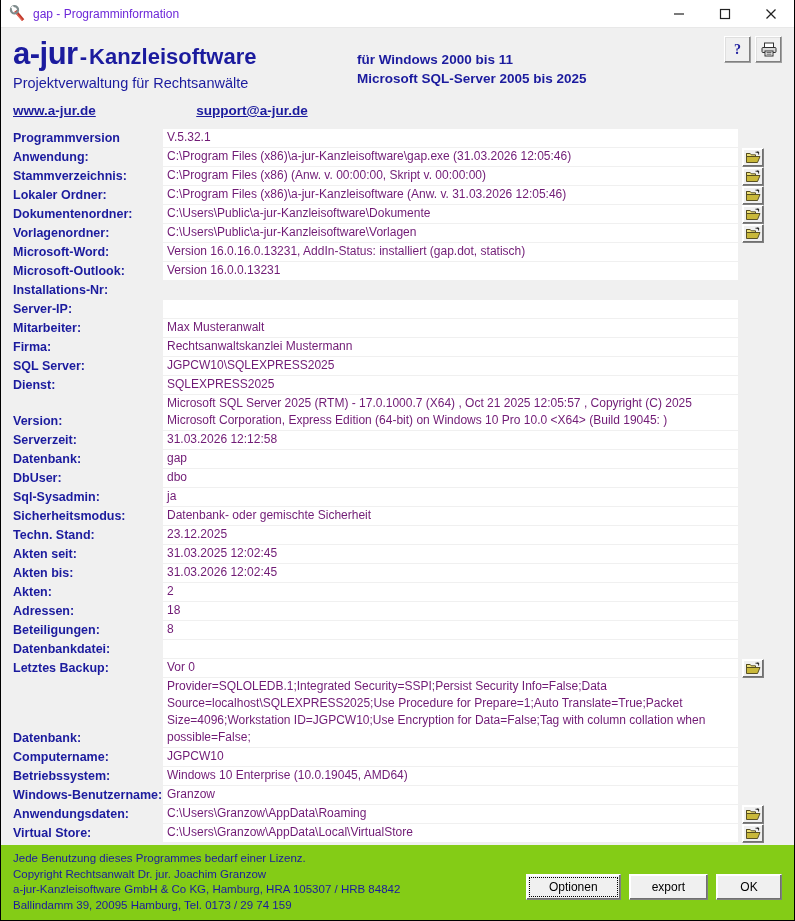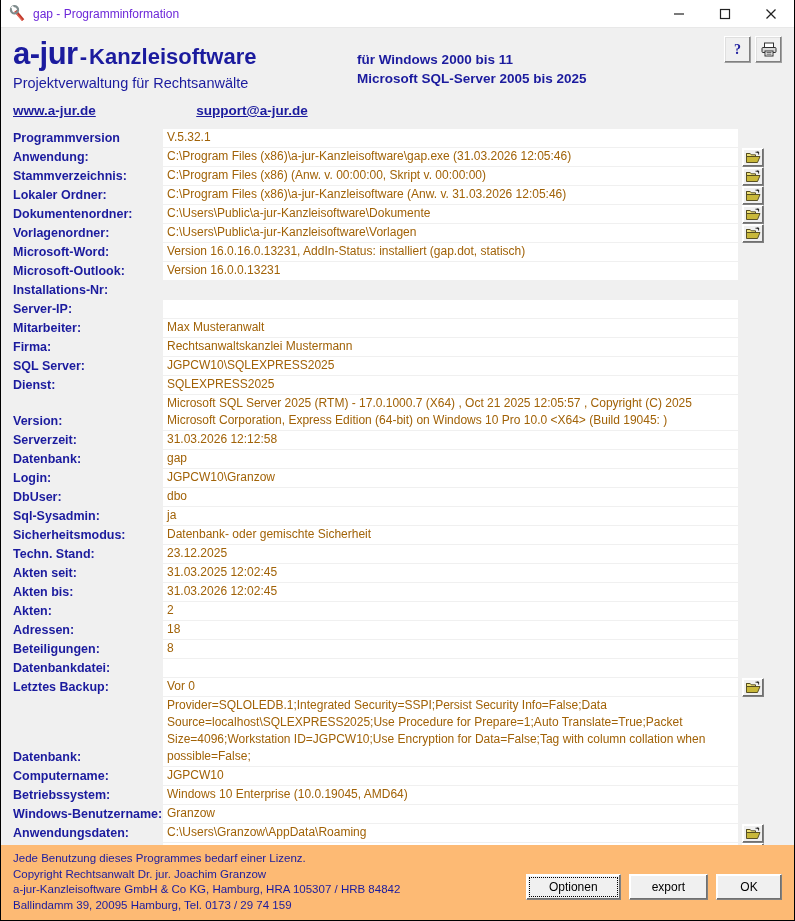--- a/index.html
+++ b/index.html
@@ -173,21 +173,21 @@
     font-weight: bold;
     color: #1b1b9e;
     line-height: 18px;
     white-space: nowrap;
     overflow: hidden;
   }
   .row .value {
     flex: 1 1 auto;
     background: #ffffff;
     font-size: 12px;
-    color: #a16207;
+    color: #701a75;
     line-height: 17px;
     padding-left: 4px;
     padding-right: 4px;
     box-sizing: border-box;
     height: 18px;
     margin-right: 58px;
     overflow: hidden;
     white-space: nowrap;
   }
   .row.tall { height: auto; }
@@ -218,21 +218,21 @@
   }
   .folder-btn svg { display: block; }
 
   
   .footer {
     position: absolute;
     left: 0;
     bottom: 0;
     width: 795px;
     height: 75px;
-    background: #fdba74;
+    background: #84cc16;
   }
   .footer-text {
     position: absolute;
     left: 12px;
     top: 6px;
     font-size: 11.5px;
     color: #1b1b9e;
     line-height: 15.5px;
     white-space: nowrap;
   }
@@ -444,24 +444,20 @@
       </div>
       <div class="row">
         <div class="label">Serverzeit:</div>
         <div class="value">31.03.2026 12:12:58</div>
       </div>
       <div class="row">
         <div class="label">Datenbank:</div>
         <div class="value">gap</div>
       </div>
       <div class="row">
-        <div class="label">Login:</div>
-        <div class="value">JGPCW10\Granzow</div>
-      </div>
-      <div class="row">
         <div class="label">DbUser:</div>
         <div class="value">dbo</div>
       </div>
       <div class="row">
         <div class="label">Sql-Sysadmin:</div>
         <div class="value">ja</div>
       </div>
       <div class="row">
         <div class="label">Sicherheitsmodus:</div>
         <div class="value">Datenbank- oder gemischte Sicherheit</div>

